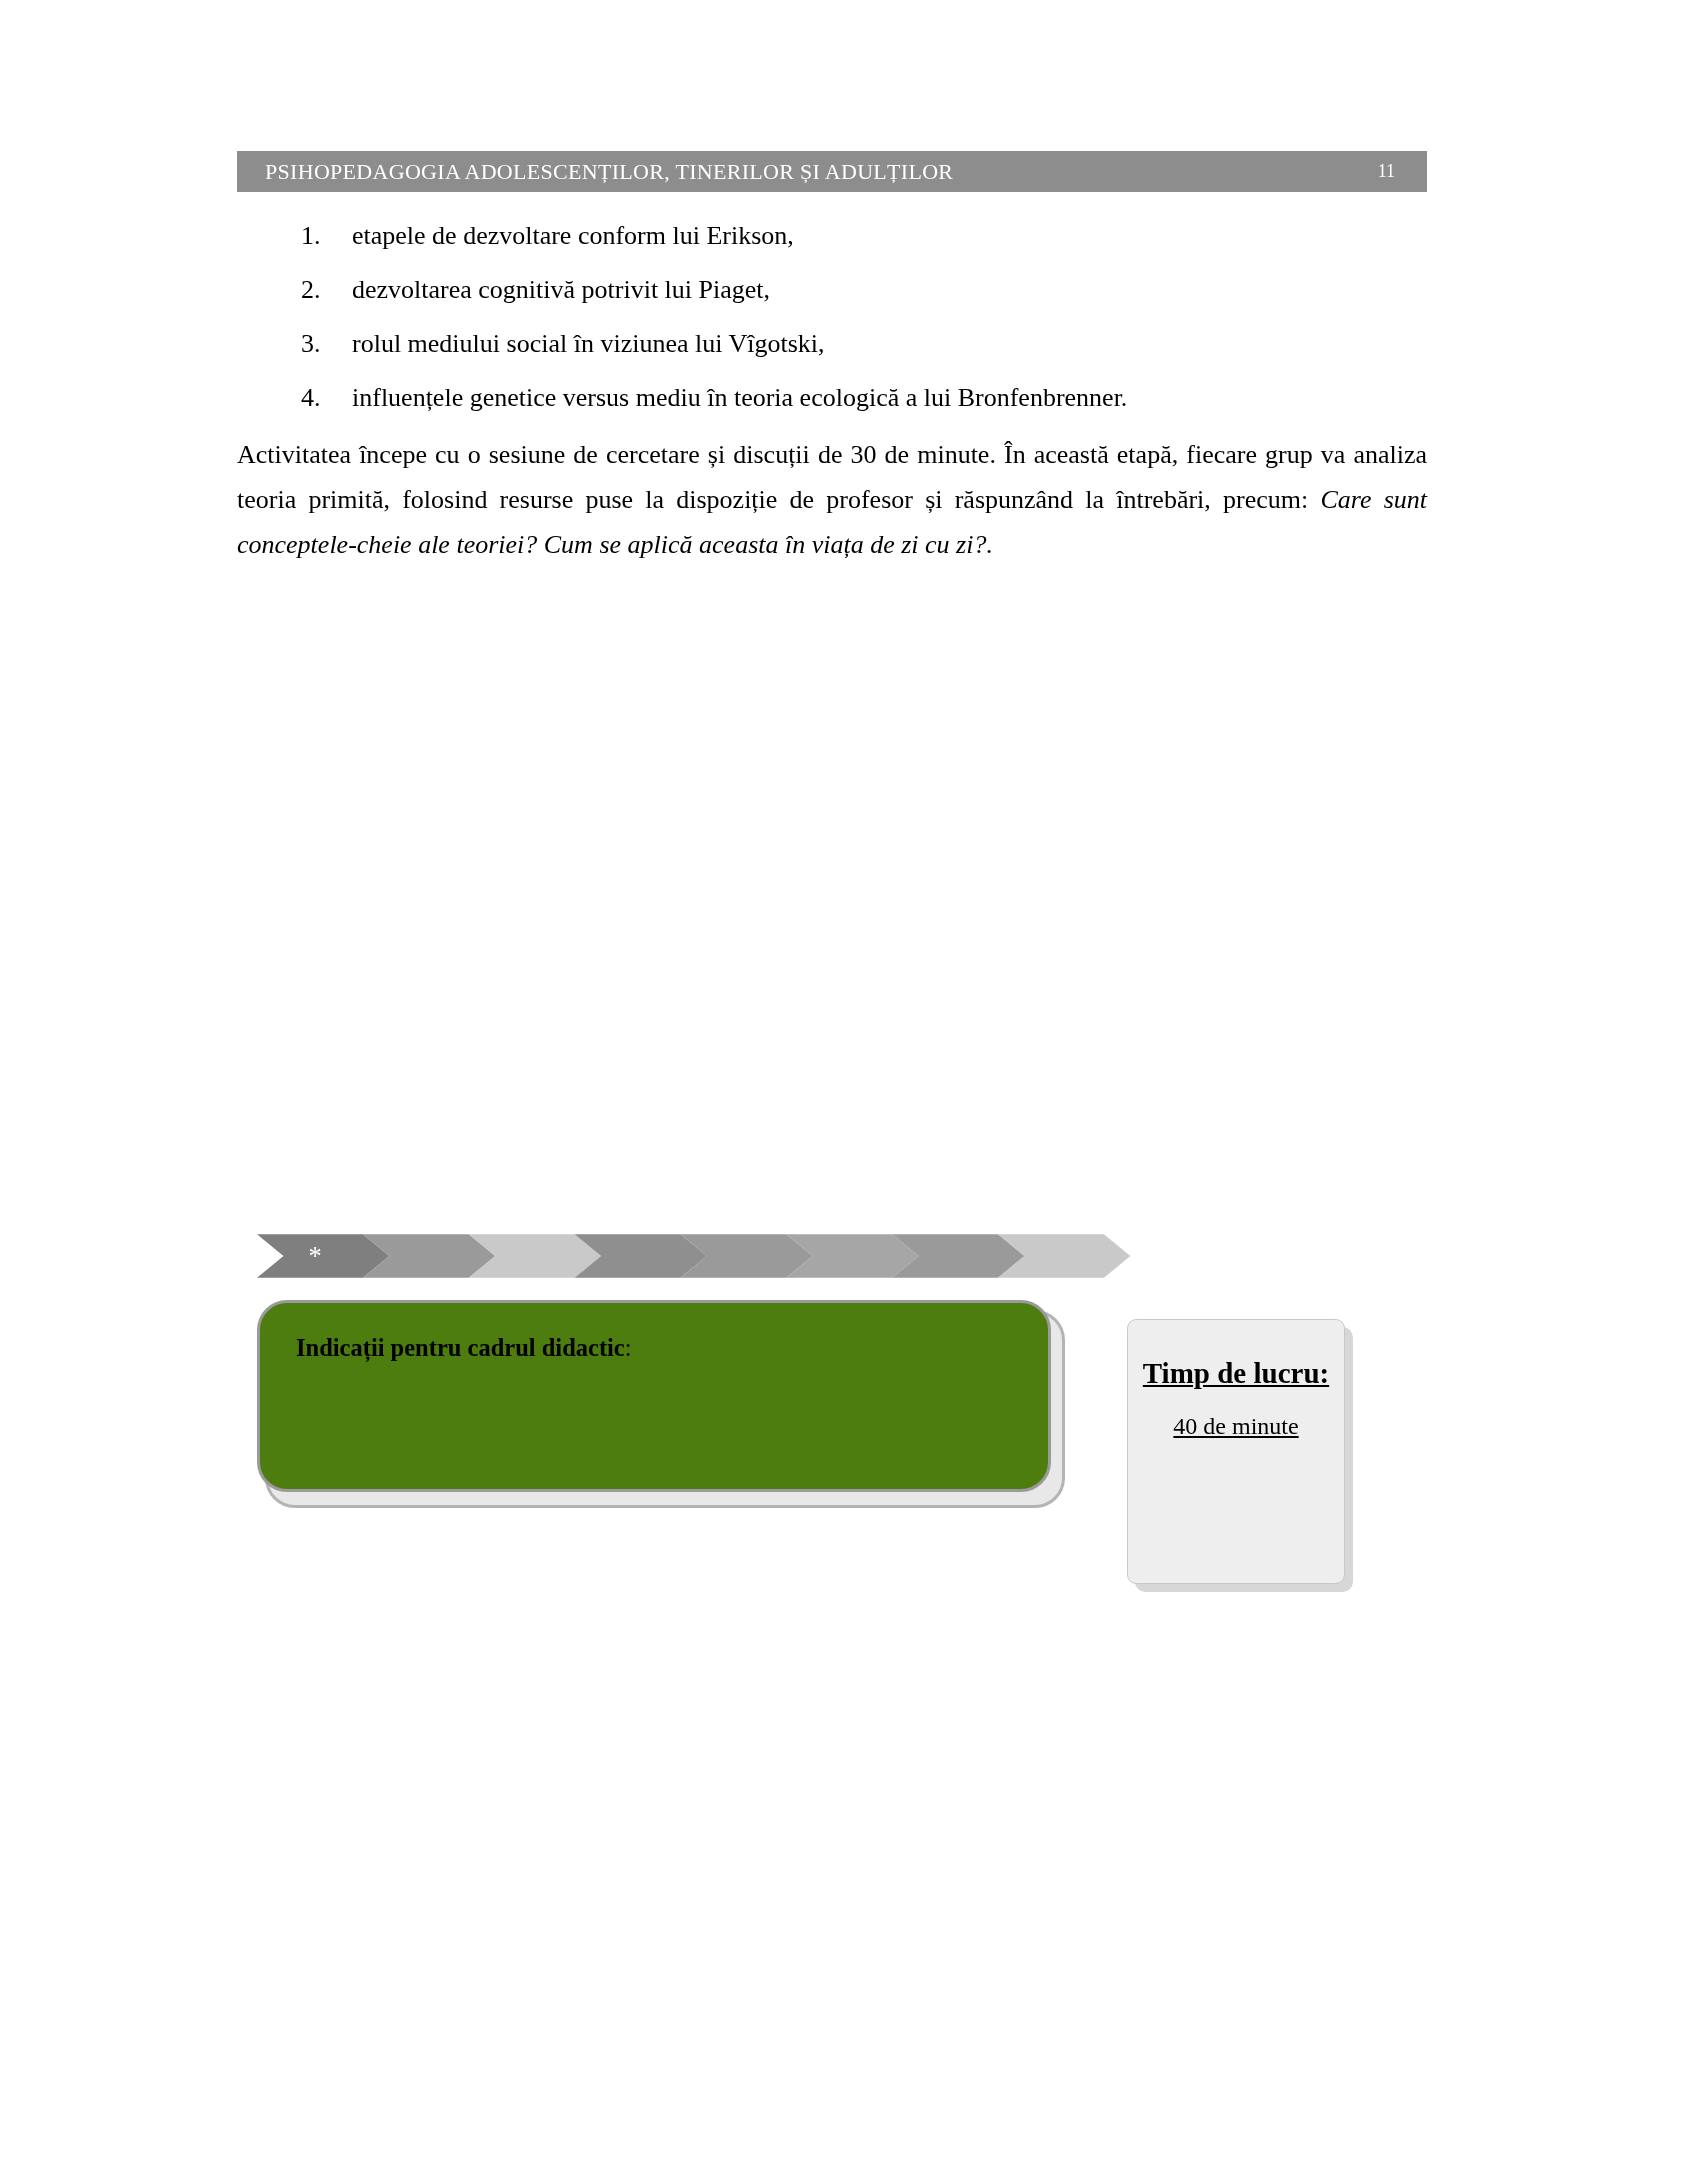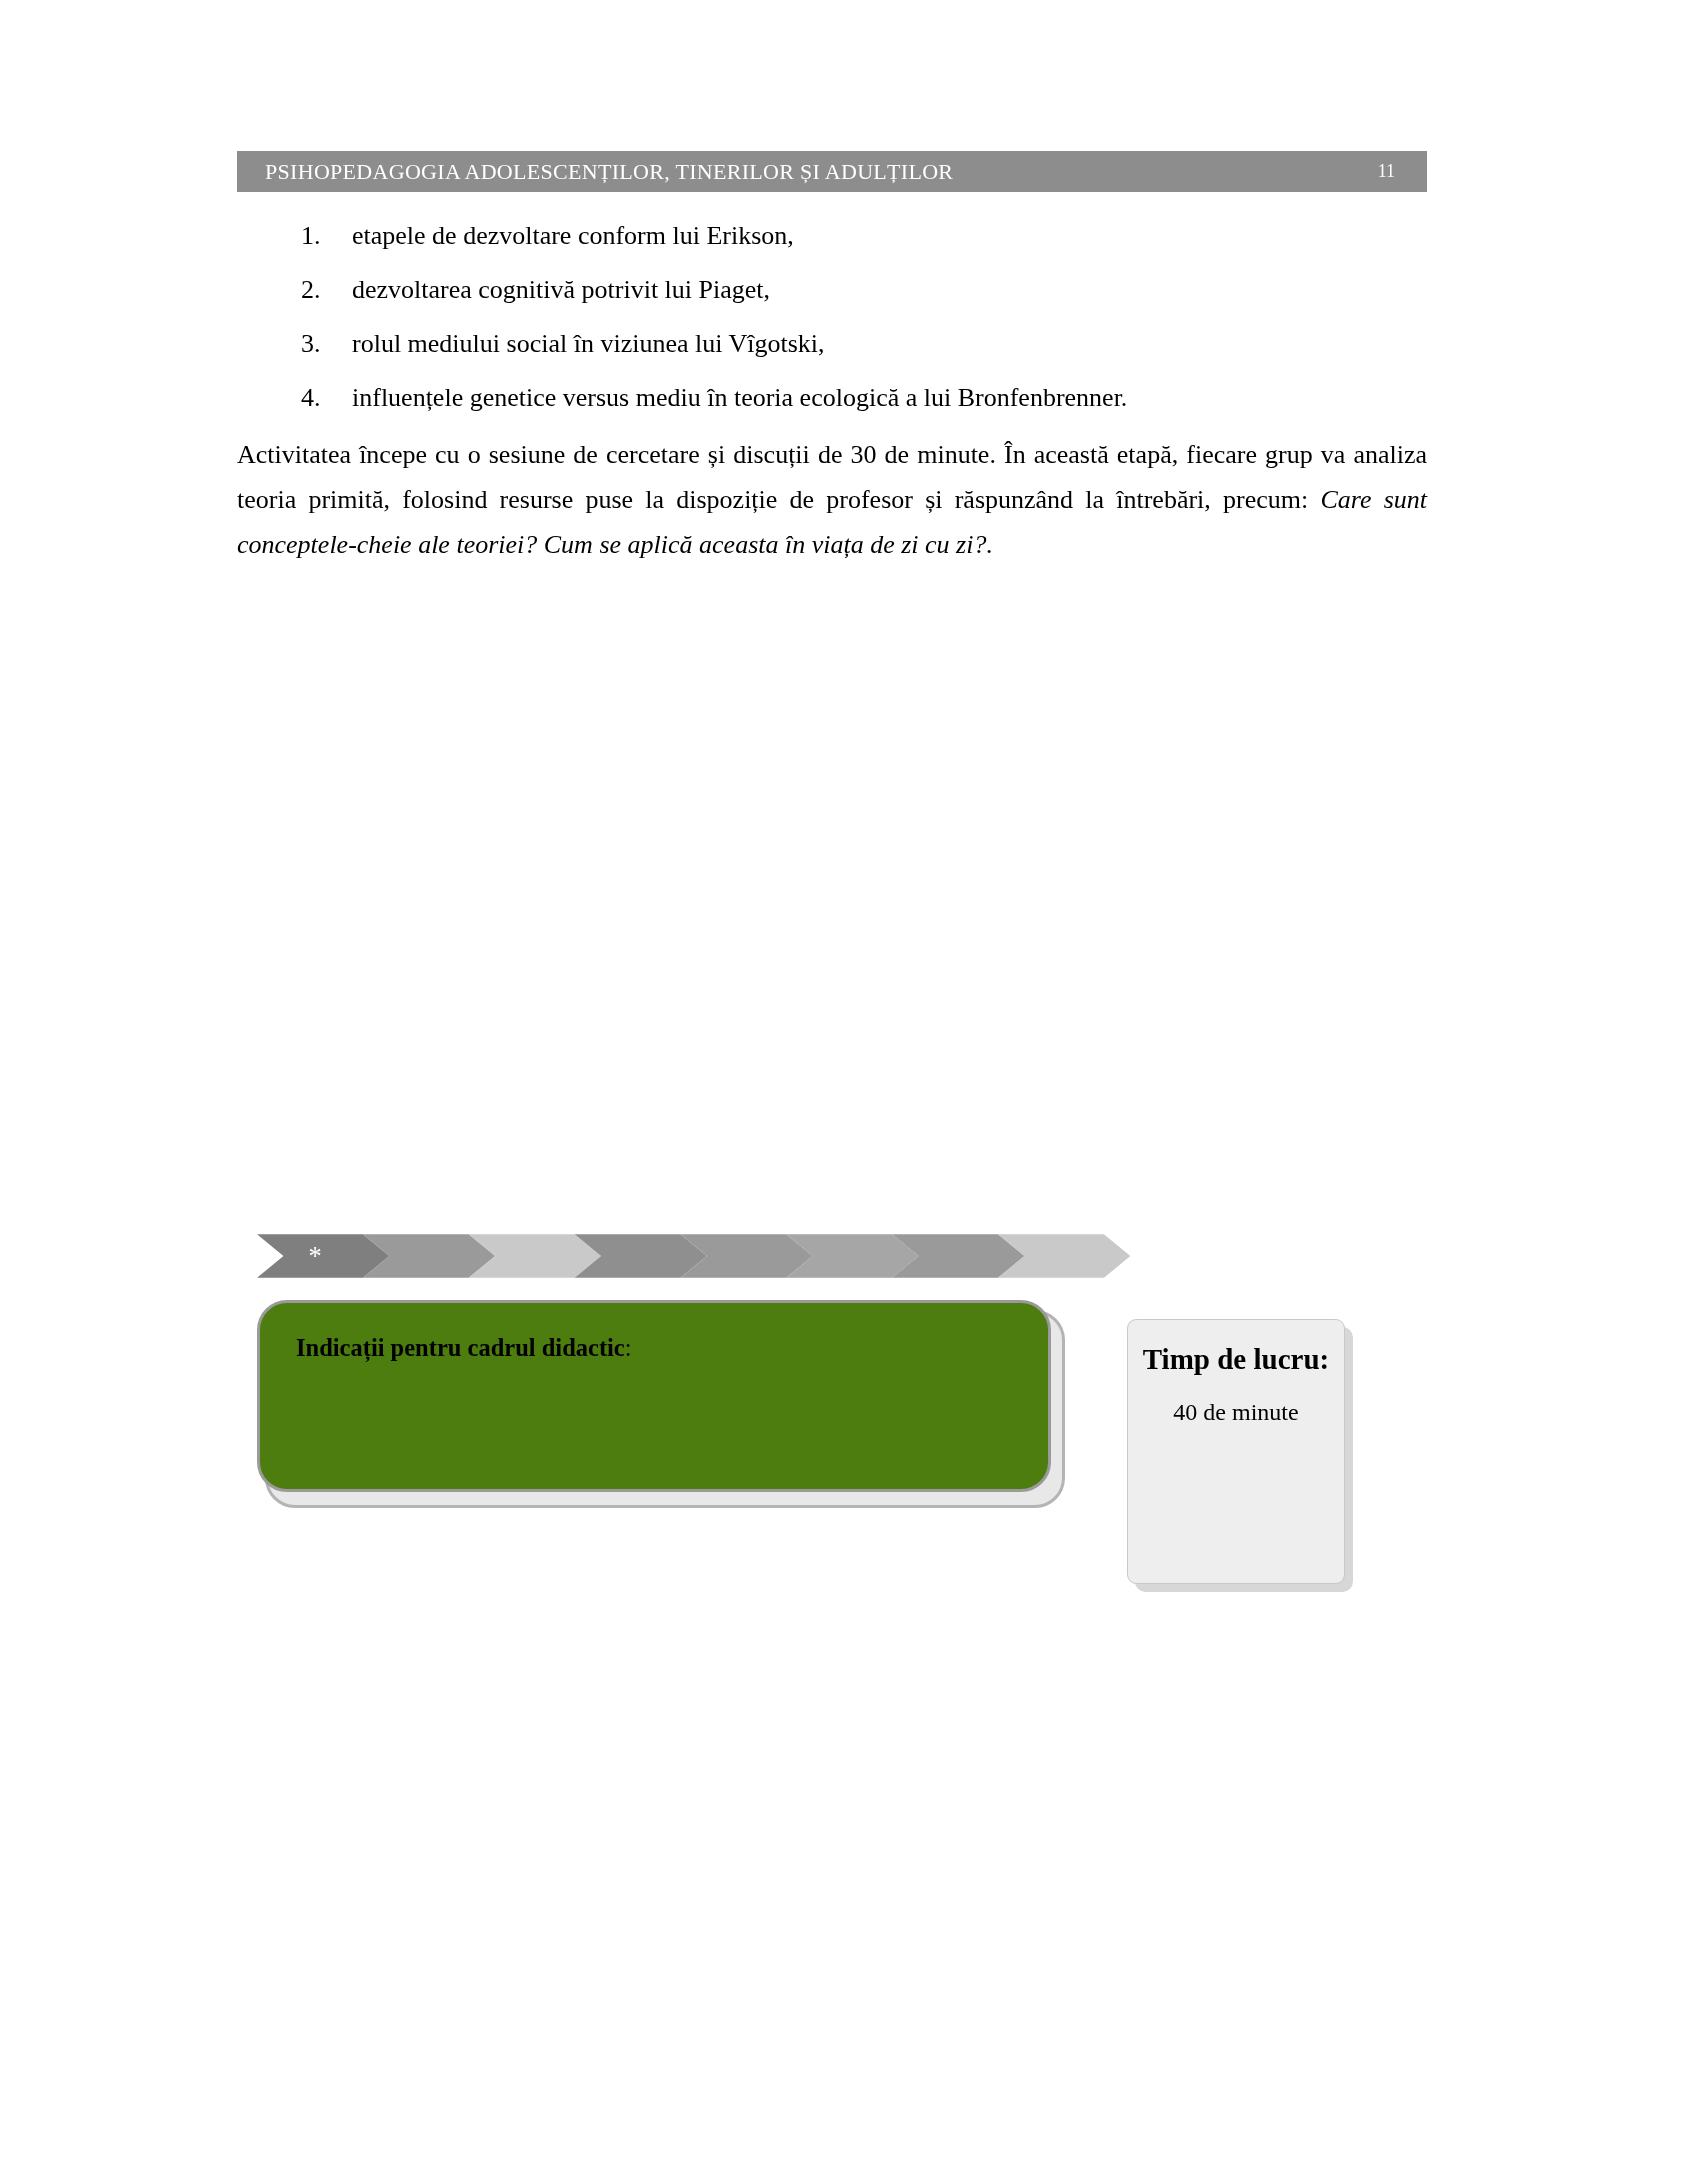--- a/index.html
+++ b/index.html
@@ -160,22 +160,23 @@
   .timebox {
     position: absolute;
     left: 1127px;
     top: 1312px;
     width: 218px;
     height: 265px;
     background: #eeeeee;
     border: 1.3px solid #c8c8c8;
     border-radius: 9.3px;
     box-sizing: border-box;
-    padding-top: 17px;
+    padding-top: 31px;
     text-align: center;
+    text-decoration: underline;
   }
   .timebox .tb-title {
     font-size: 29px;
     font-weight: bold;
     line-height: 1.55;
   }
   .timebox .tb-value {
     font-size: 24px;
     line-height: 1.6;
     margin-top: 10.6px;

